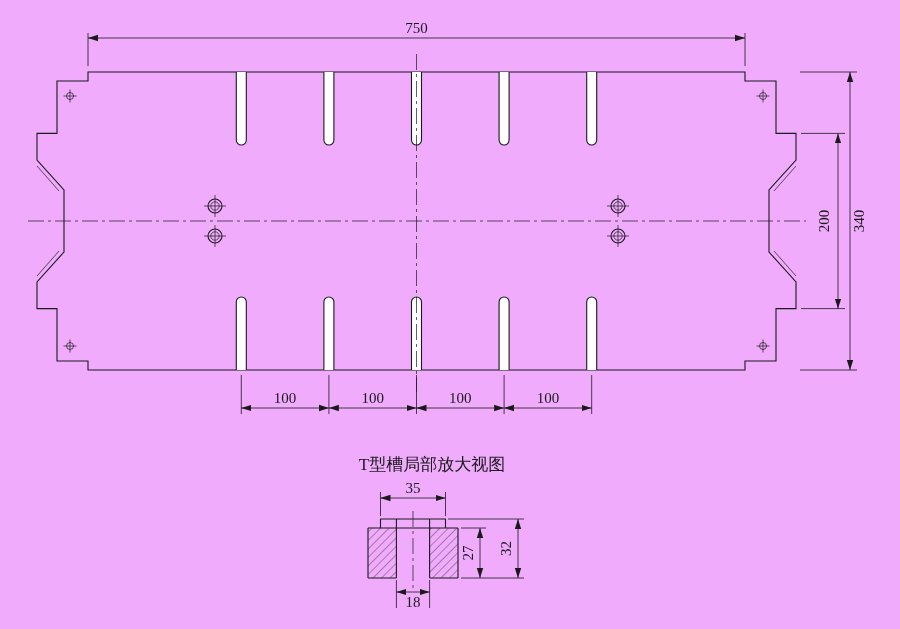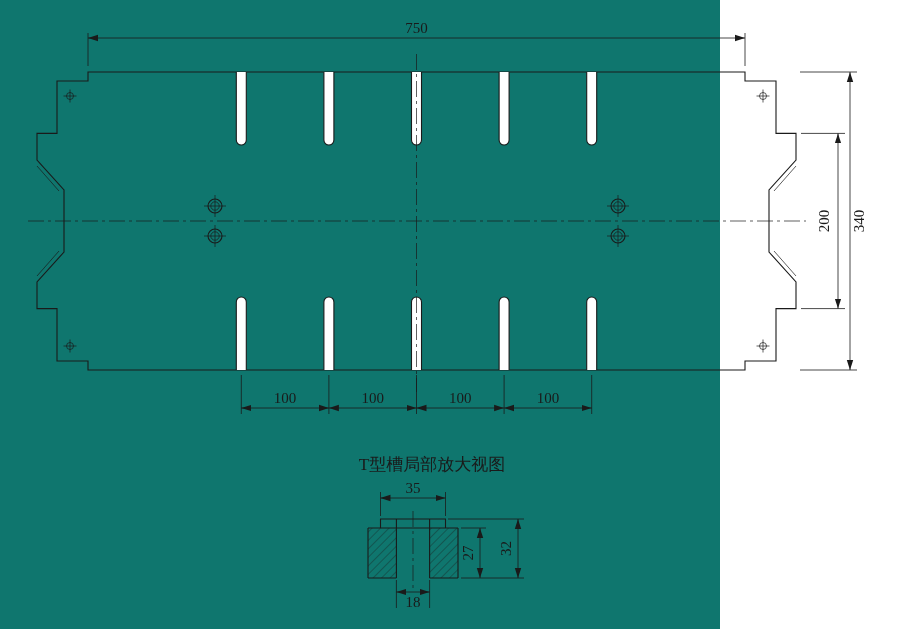--- a/index.html
+++ b/index.html
@@ -1,23 +1,23 @@
 <!DOCTYPE html>
 <html><head>
 <meta charset="utf-8">
 <style>
   html, body {
     margin: 0;
     padding: 0;
     background: #ffffff;
   }
   .canvas {
-    width: 720px;
+    width: 900px;
     height: 629px;
-    background: #0f766e;
+    background: #f0abfc;
     position: relative;
   }
   svg { display: block; }
   .obj    { stroke: #1a1a1a; stroke-width: 1.1; fill: none; stroke-linejoin: miter; }
   .objw   { stroke: #1a1a1a; stroke-width: 1.1; fill: #ffffff; }
   .thin   { stroke: #1a1a1a; stroke-width: 0.7; fill: none; }
   .center { stroke: #1a1a1a; stroke-width: 0.7; fill: none; stroke-dasharray: 16 4 3 4; }
   .dim    { stroke: #1a1a1a; stroke-width: 0.8; fill: none; }
   text.dimtxt { font: 15px "Liberation Serif", serif; fill: #1a1a1a; }
   text.title  { font: 17px "Liberation Serif", serif; fill: #1a1a1a; }

